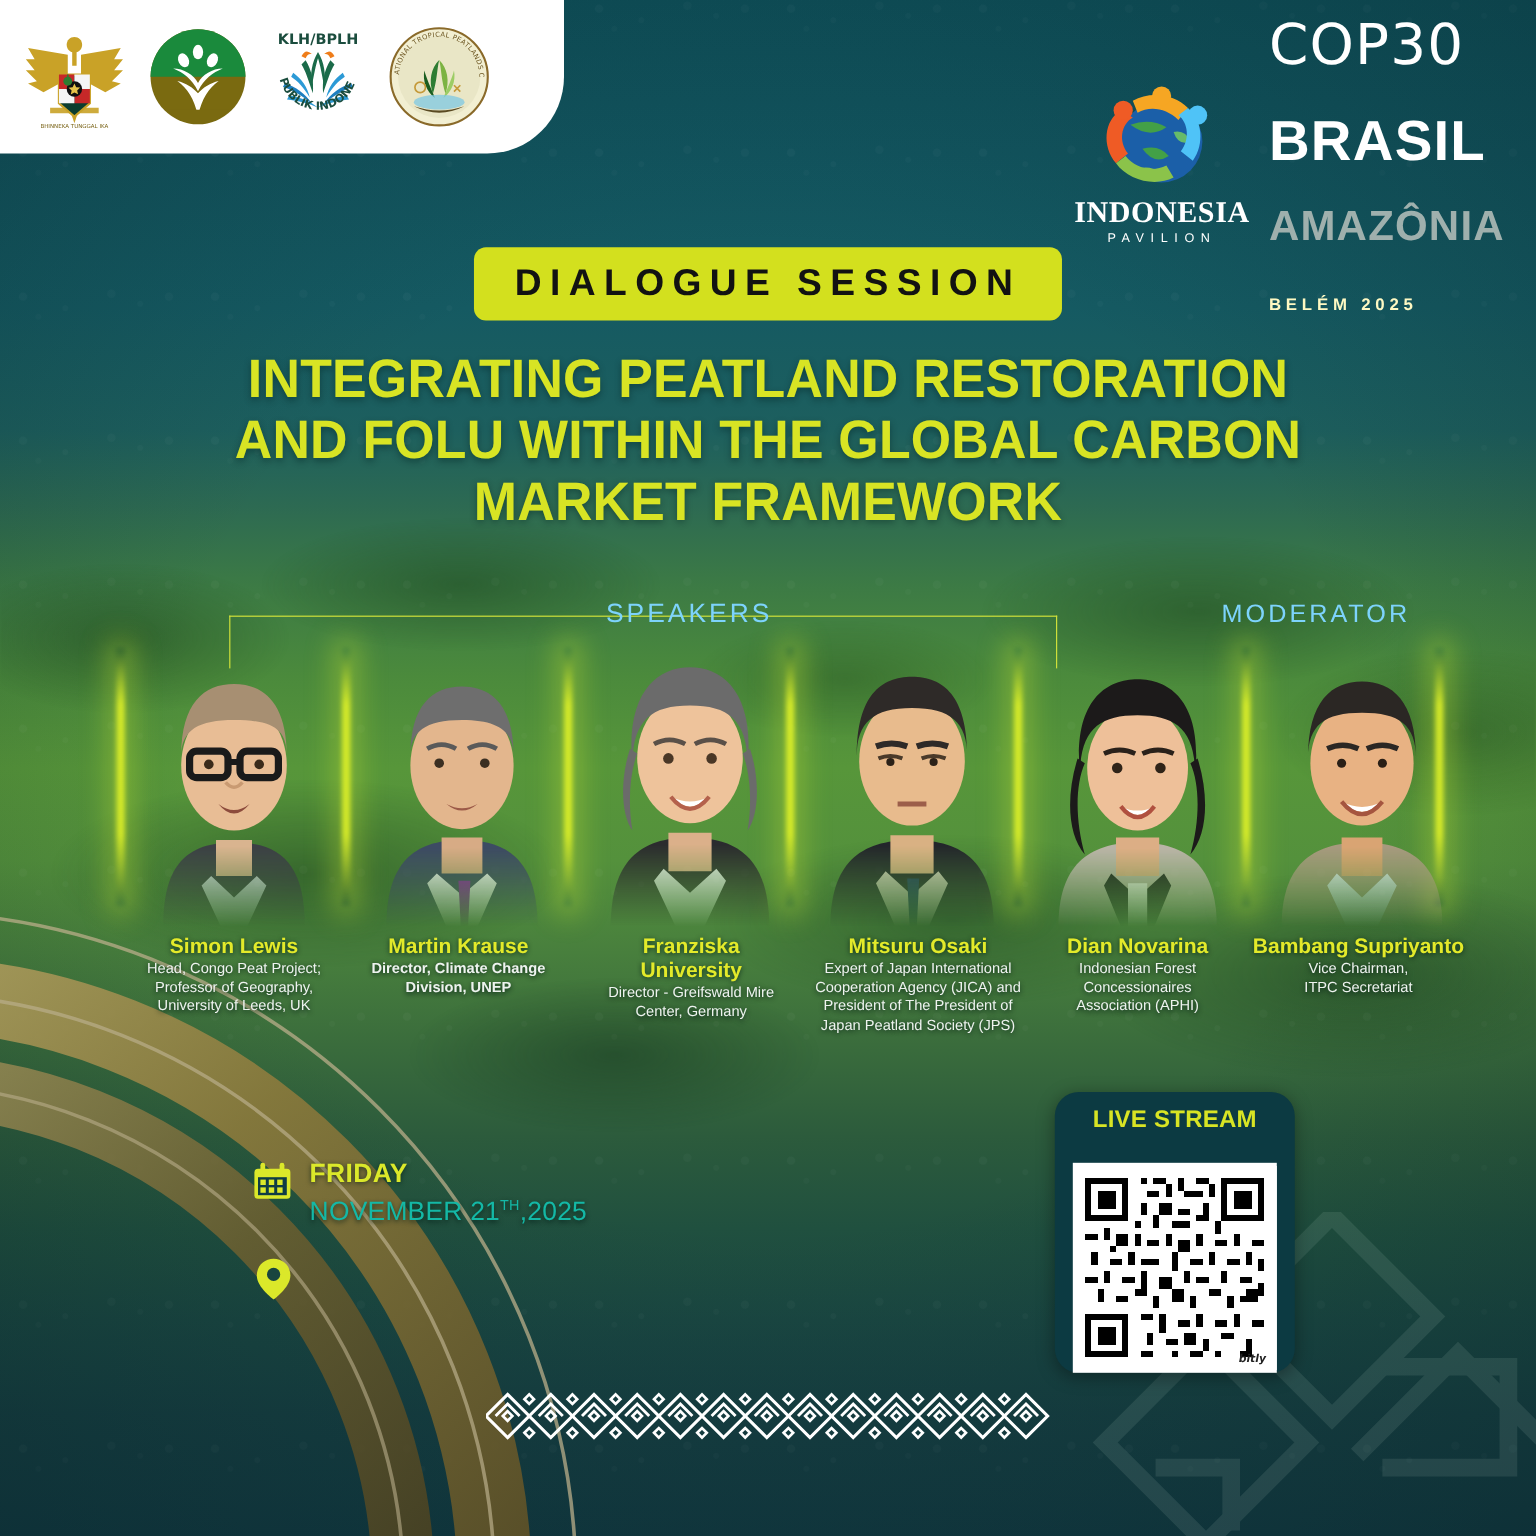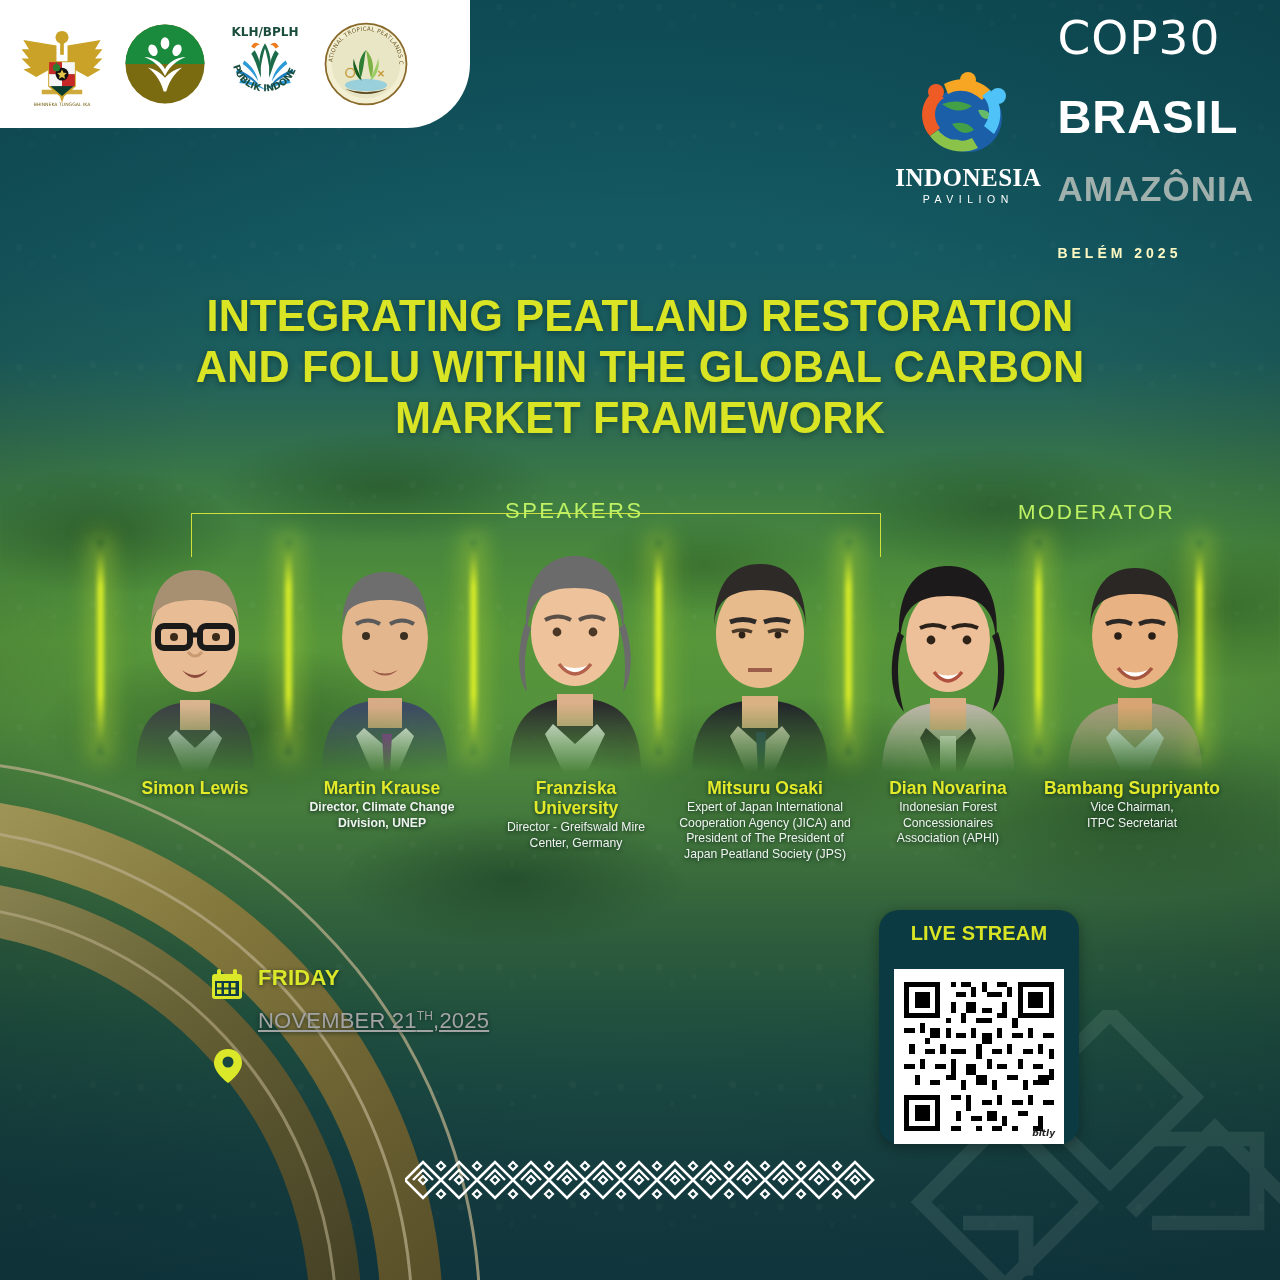--- a/index.html
+++ b/index.html
@@ -121,21 +121,21 @@
     text-align: center; color: #d8e424;
     font-size: 45px; font-weight: 700; line-height: 1.13;
     letter-spacing: .2px; z-index: 5;
     text-shadow: 0 2px 6px rgba(0,30,30,.45);
     font-family: "Liberation Sans Narrow", "Liberation Sans", sans-serif;
     transform: scaleX(.96); transform-origin: center;
   }
 
   
   .sec-label {
-    position: absolute; color: #bef264; font-size: 22px; letter-spacing: 2.5px;
+    position: absolute; color: #7dd3fc; font-size: 22px; letter-spacing: 2.5px;
     font-weight: 400; z-index: 5; font-family: "Liberation Sans Narrow","Liberation Sans",sans-serif;
   }
   .sec-speakers { left: 505px; top: 498px; }
   .sec-moderator { left: 1018px; top: 500px; font-size: 21px; }
   .bracket {
     position: absolute; left: 191px; top: 513px; width: 690px; height: 44px; z-index: 4;
     border-top: 1.6px solid #cfe03a; border-left: 1.6px solid #cfe03a; border-right: 1.6px solid #cfe03a;
   }
 
   
@@ -163,22 +163,22 @@
     position: absolute; text-align: center; color: #eef3ef;
     font-size: 12.2px; line-height: 1.28; z-index: 5;
     text-shadow: 0 1px 4px rgba(0,25,20,.85);
   }
 
   
   .detail { position: absolute; display: flex; align-items: flex-start; gap: 14px; z-index: 5; }
   .detail .ico { flex: 0 0 auto; margin-top: 2px; }
   .d-top { color: #dbe82a; font-size: 22px; font-weight: 700; letter-spacing: .3px; line-height: 1.12;
            text-shadow: 0 1px 4px rgba(0,25,20,.7); }
-  .d-bot { color: #a3a3a3; font-size: 22px; font-weight: 400; letter-spacing: .2px; line-height: 1.2; margin-top: 17px;
-           text-shadow: 0 1px 4px rgba(0,25,20,.75); text-decoration: underline; }
+  .d-bot { color: #14b8a6; font-size: 22px; font-weight: 400; letter-spacing: .2px; line-height: 1.2; margin-top: 6px;
+           text-shadow: 0 1px 4px rgba(0,25,20,.75); }
   .d-bot sup { font-size: 12px; vertical-align: super; }
 
   .d-date { left: 210px; top: 966px; }
   .d-time { left: 508px; top: 966px; }
   .d-loc  { left: 212px; top: 1046px; }
 
   
   .qr-panel {
     position: absolute; left: 879px; top: 910px; width: 200px; height: 234px;
     background: #0c3a42; border-radius: 20px; z-index: 6;
@@ -337,20 +337,21 @@
       <div class="pav-sub">PAVILION</div>
     </div>
     <div class="cop">
       <div class="cop-30">COP30</div>
       <div class="cop-brasil">BRASIL</div>
       <div class="cop-amaz">AMAZÔNIA</div>
       <div class="cop-belem">BELÉM 2025</div>
     </div>
   </div>
 
+  <div class="badge">DIALOGUE SESSION</div>
   <div class="title">
     INTEGRATING PEATLAND RESTORATION<br>AND FOLU WITHIN THE GLOBAL CARBON<br>MARKET FRAMEWORK
   </div>
 
   <div class="bracket"></div>
   <div class="sec-label sec-speakers">SPEAKERS</div>
   <div class="sec-label sec-moderator">MODERATOR</div>
 
   <div class="glow-bar" style="left:97px"></div>
   <div class="glow-bar" style="left:285px"></div>
@@ -458,20 +459,23 @@
       <path d="M58 88 q13 -6 26 0" stroke="#2b2724" stroke-width="4.5" fill="none"></path>
       <path d="M91 88 q13 -6 26 0" stroke="#2b2724" stroke-width="4.5" fill="none"></path>
       <circle cx="70" cy="100" r="3.8" fill="#2a1f16"></circle>
         <circle cx="104" cy="100" r="3.8" fill="#2a1f16"></circle>
       <path d="M70 132 q17 17 34 0 q-17 9 -34 0z" fill="#fff"></path>
       <path d="M70 132 q17 21 34 0" fill="none" stroke="#a5553f" stroke-width="3.5"></path>
     </svg>
   </div>
 
   <div class="person-name" style="left:90px;  top:778px; width:210px;">Simon Lewis</div>
+  <div class="person-role" style="left:80px;  top:800px; width:230px; white-space:pre-line;">Head, Congo Peat Project;
+Professor of Geography,
+University of Leeds, UK</div>
 
   <div class="person-name" style="left:282px; top:778px; width:200px;">Martin Krause</div>
   <div class="person-role" style="left:272px; top:800px; width:220px; white-space:pre-line;font-weight:bold;">Director, Climate Change
 Division, UNEP</div>
 
   <div class="person-name" style="left:476px; top:778px; width:200px; white-space:pre-line;">Franziska
 University</div>
   <div class="person-role" style="left:466px; top:820px; width:220px; white-space:pre-line;">Director - Greifswald Mire
 Center, Germany</div>
 

